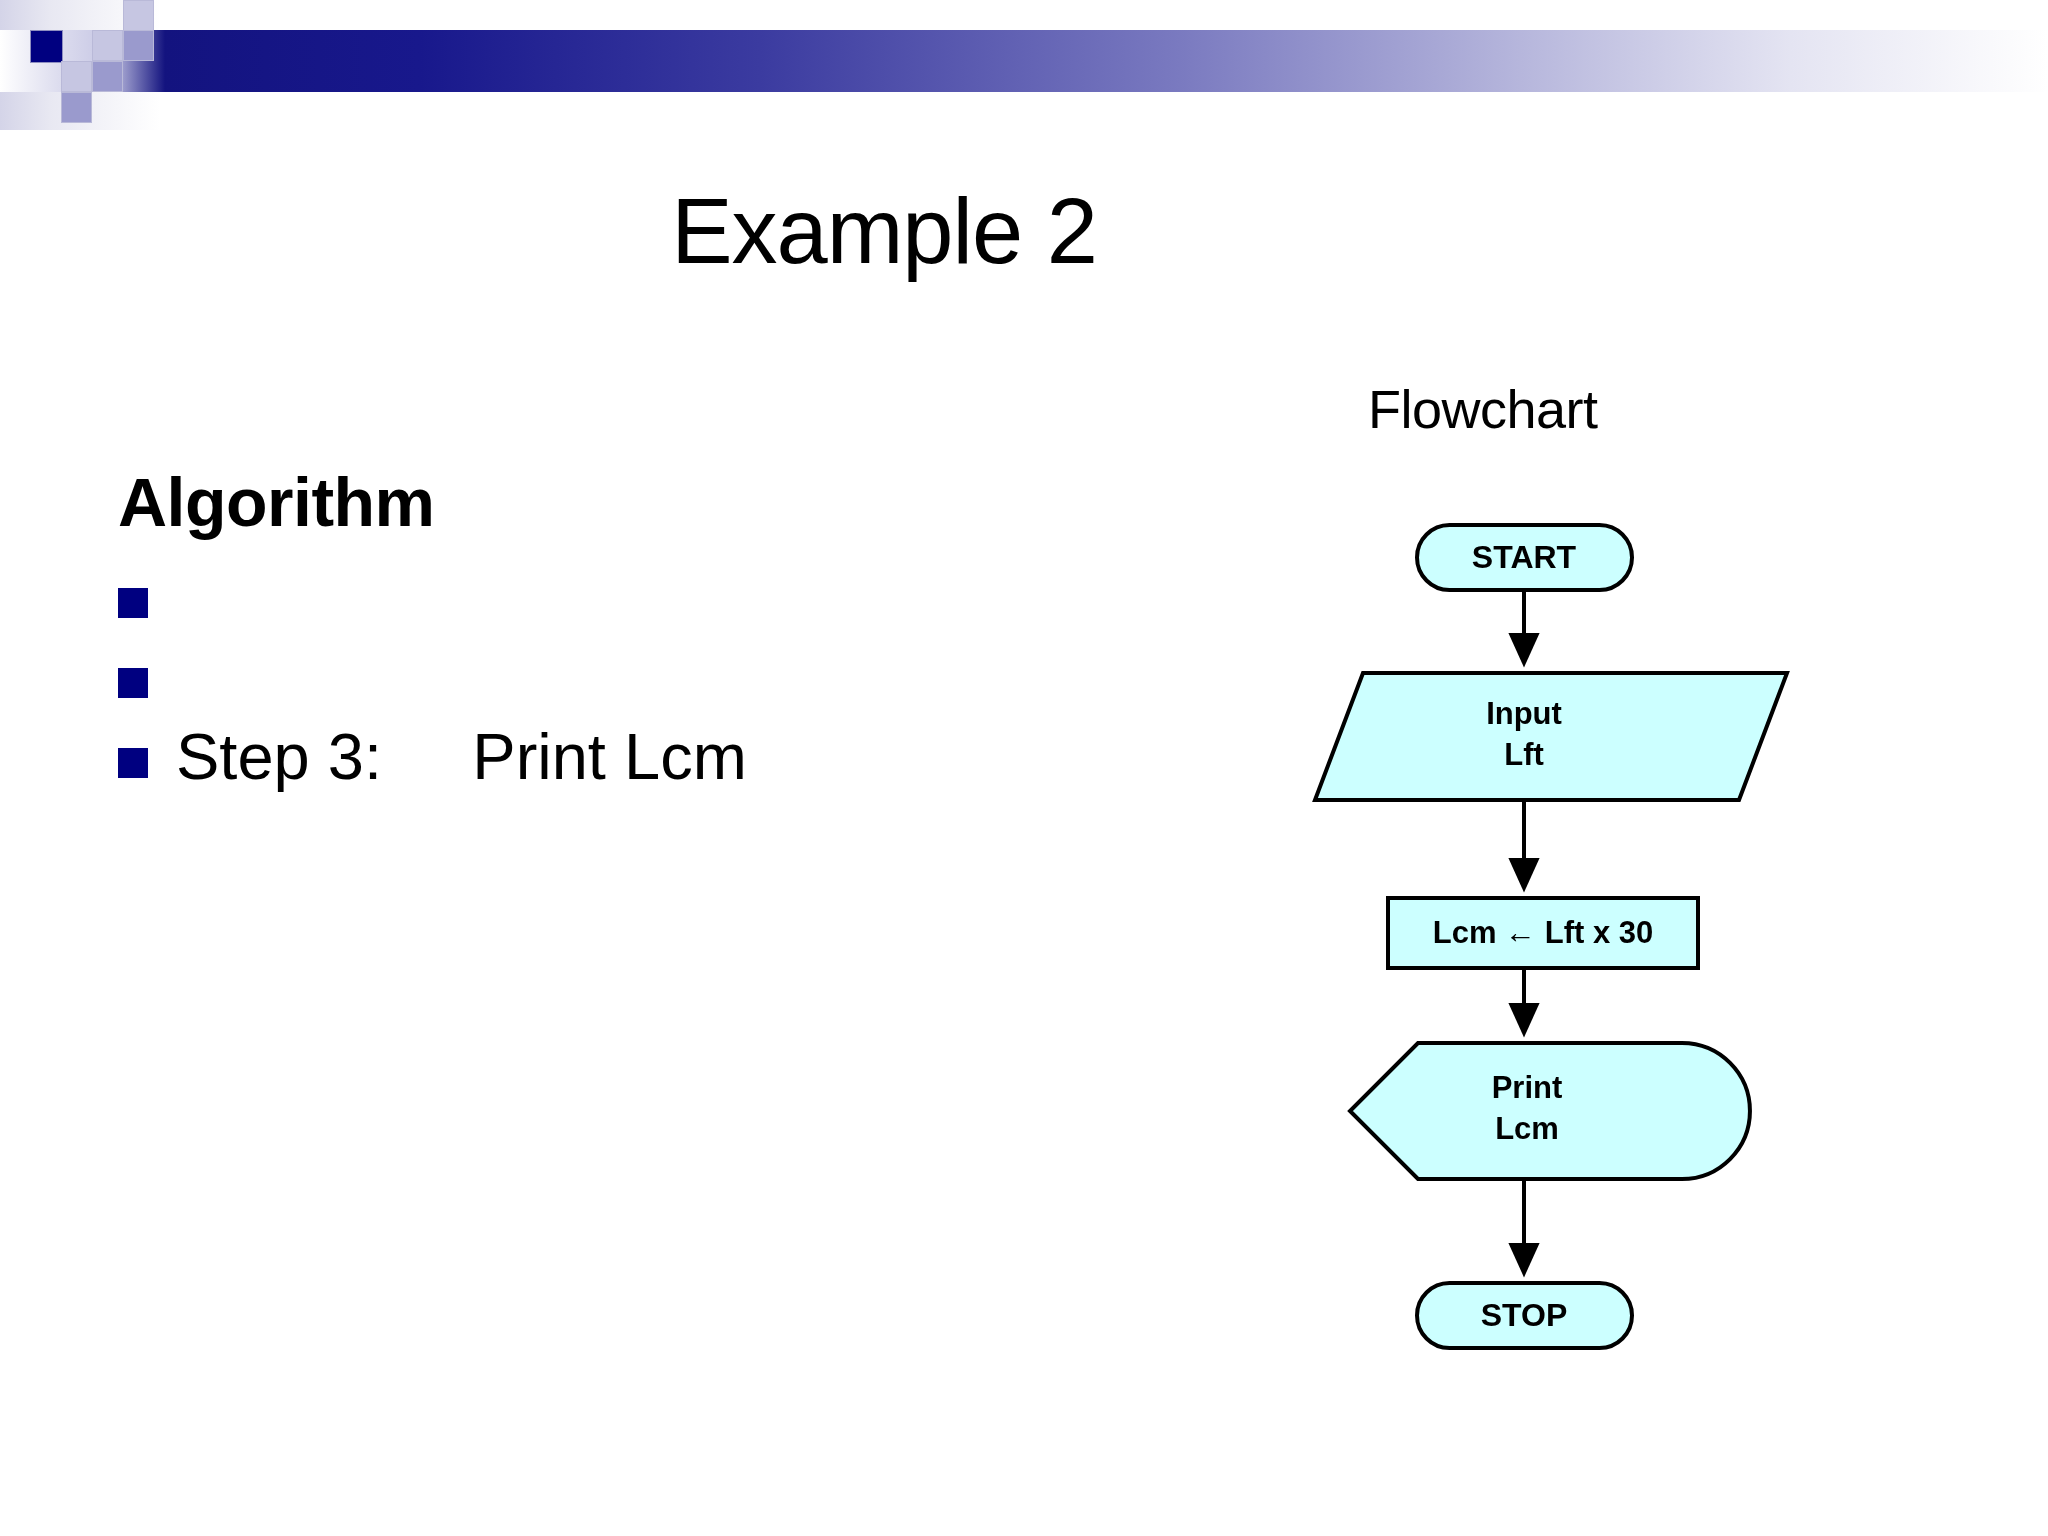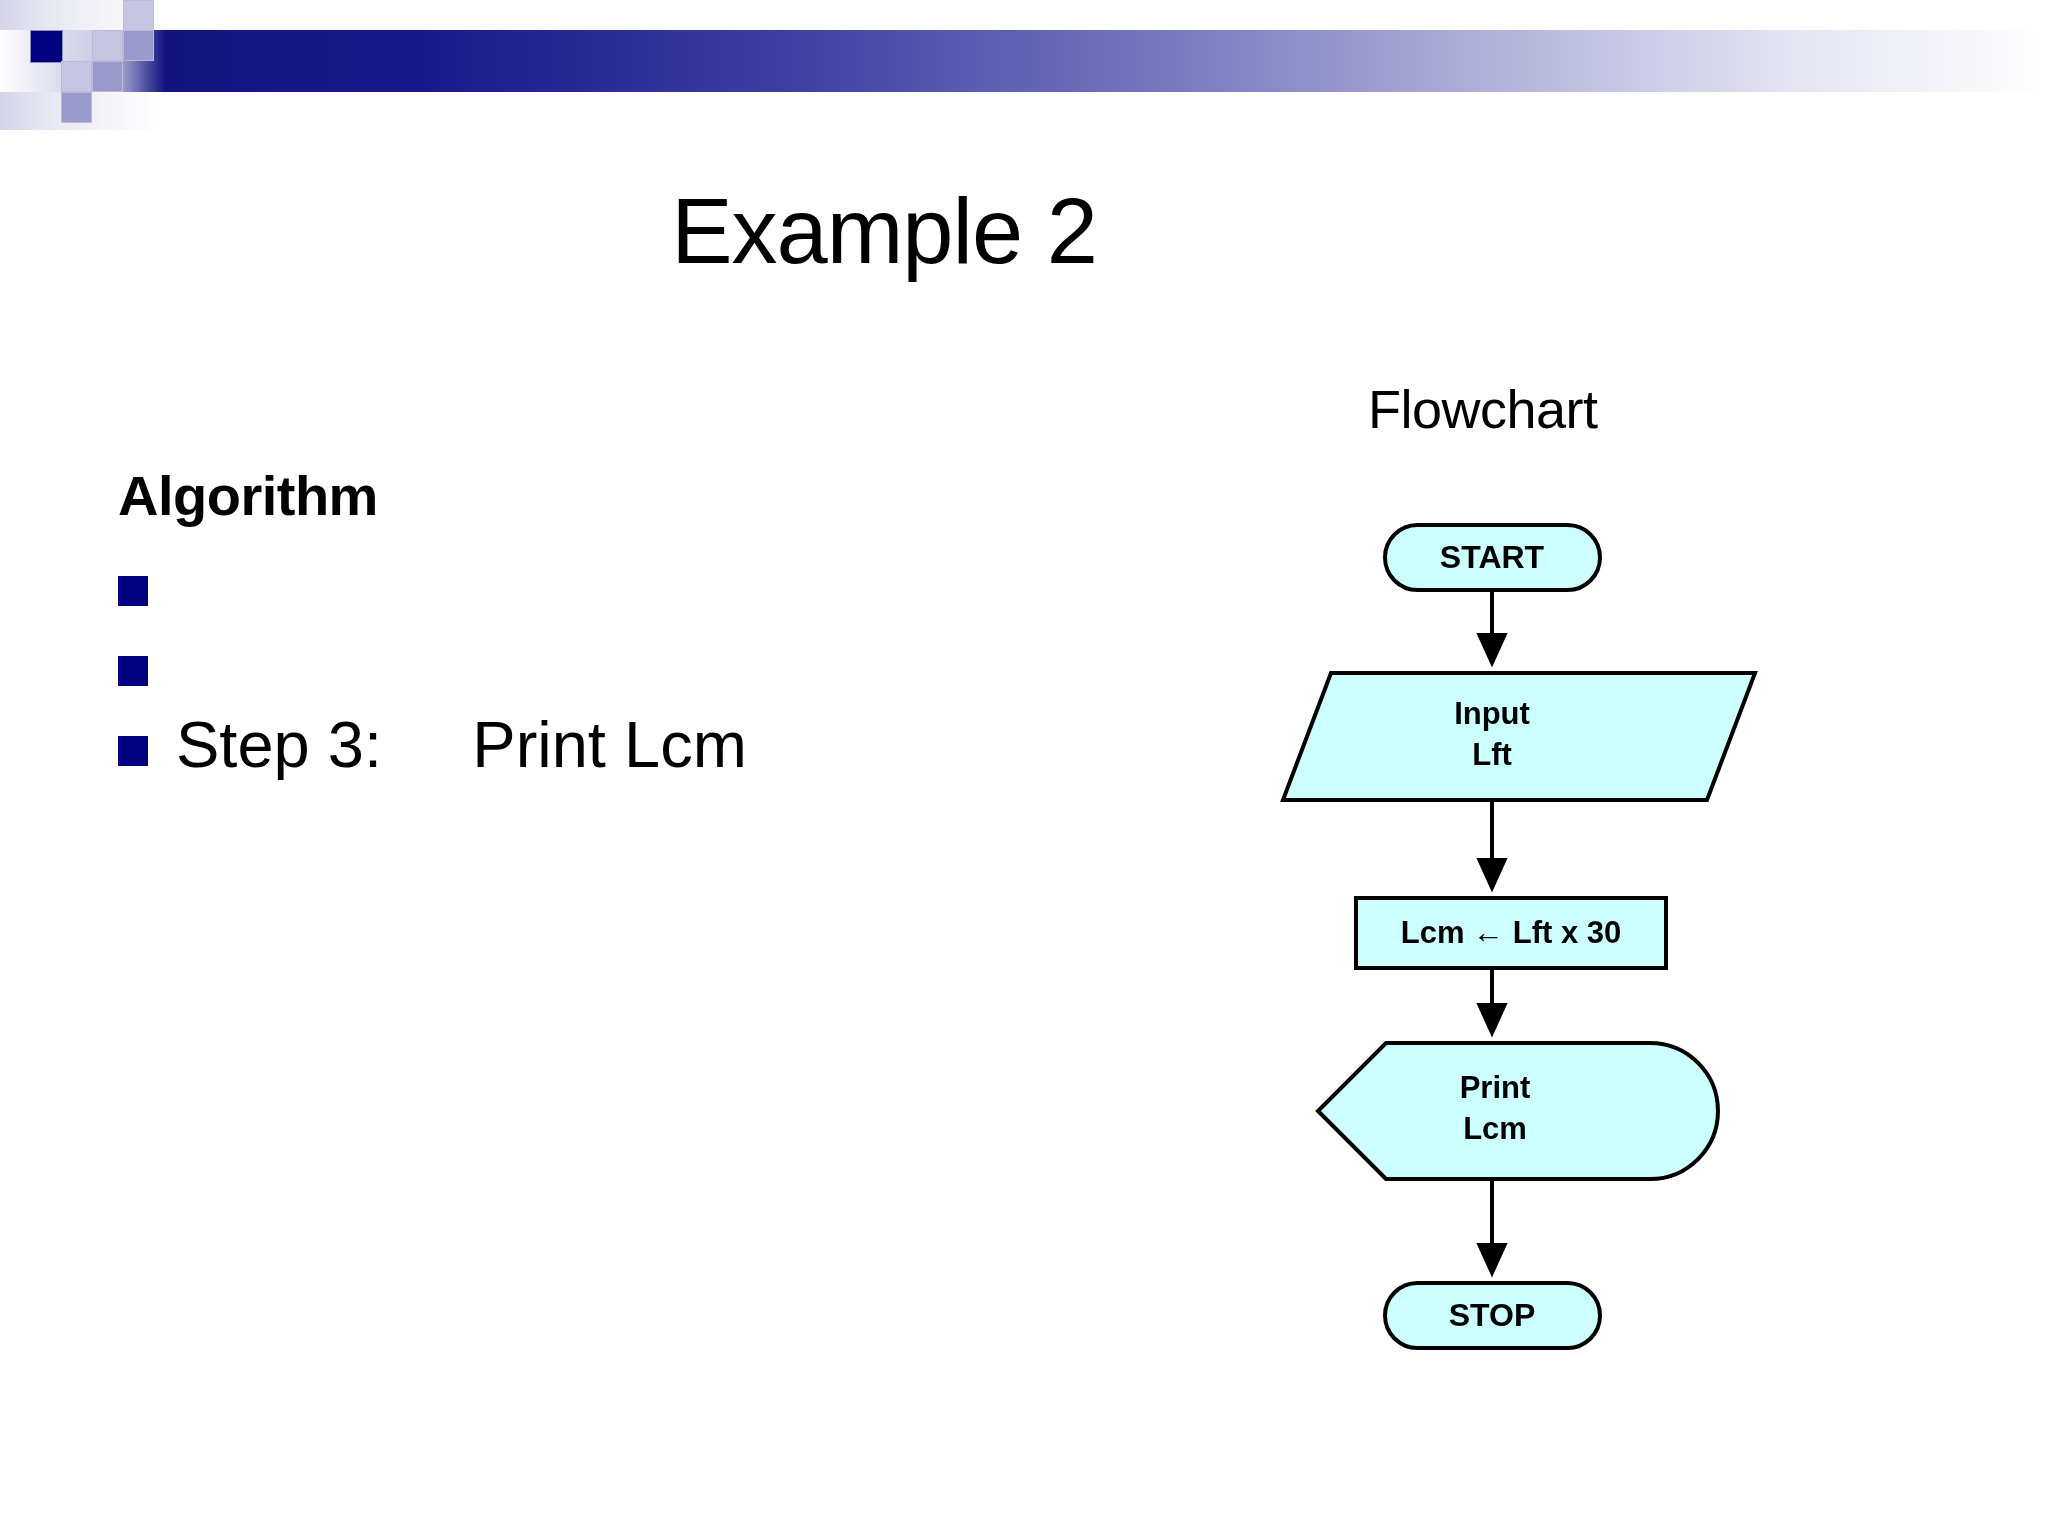--- a/index.html
+++ b/index.html
@@ -73,21 +73,21 @@
   }
 
   
   #algorithm-block {
     position: absolute;
     left: 118px;
     top: 468px;
     width: 1180px;
   }
   #algorithm-heading {
-    font-size: 56px;
+    font-size: 68px;
     font-weight: bold;
     line-height: 1.0;
     margin: 0 0 26px 0;
     letter-spacing: -0.5px;
   }
   .algo-item {
     display: flex;
     align-items: flex-start;
     margin: 0 0 24px 0;
   }
@@ -110,21 +110,21 @@
   #flowchart-heading {
     position: absolute;
     left: 1368px;
     top: 378px;
     font-size: 54px;
     font-weight: normal;
     letter-spacing: -0.5px;
   }
   #flowchart-canvas {
     position: absolute;
-    left: 1230px;
+    left: 1262px;
     top: 510px;
     width: 580px;
     height: 860px;
   }
   #flowchart-canvas svg {
     display: block;
   }
   .fc-label {
     font-family: "Liberation Sans", sans-serif;
     font-weight: bold;

